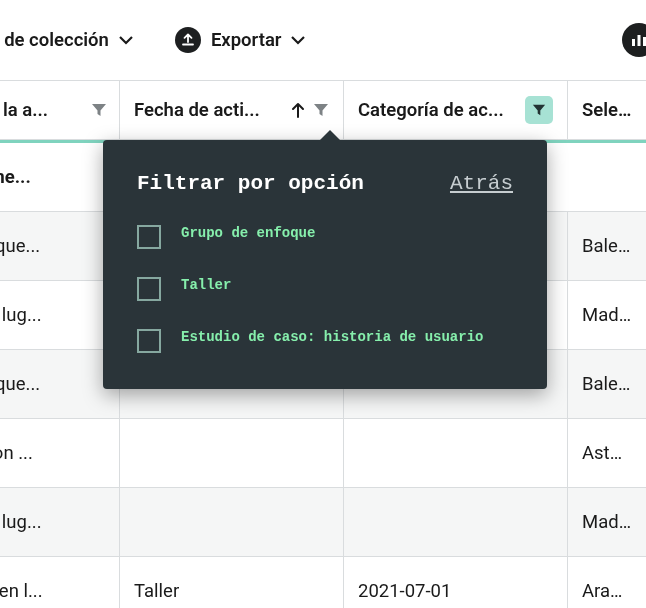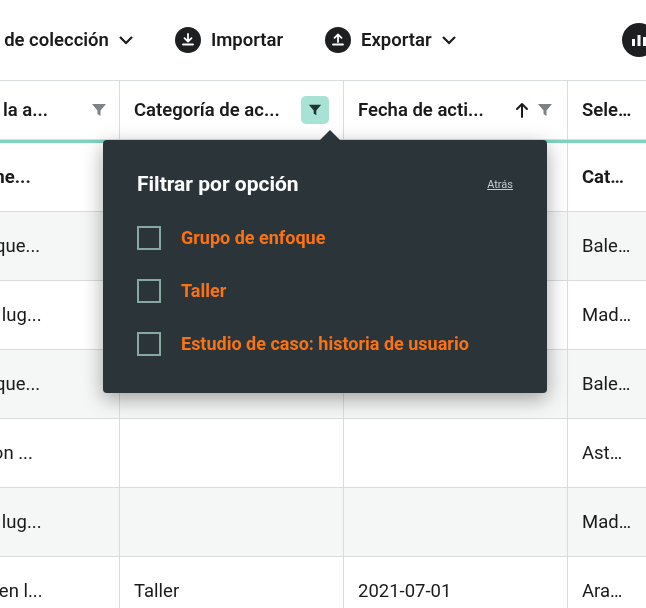--- a/index.html
+++ b/index.html
@@ -139,78 +139,71 @@
     position:absolute;
     left:103px;
     top:140px;
     width:444px;
     background:var(--dark);
     color:#fff;
     border-radius:4px;
     padding:32px 34px 36px 34px;
     box-sizing:border-box;
     box-shadow:0 6px 20px rgba(0,0,0,.35);
+    font-family:Liberation Mono, monospace;
   }
   .popover::before{
     content:"";
     position:absolute;
     top:-10px; left:216px;
     width:0;height:0;
     border-left:11px solid transparent;
     border-right:11px solid transparent;
     border-bottom:11px solid var(--dark);
   }
   .pop-head{
     display:flex;align-items:center;justify-content:space-between;
     margin-bottom:28px;
   }
   .pop-title{
     font-size:21px;font-weight:700;color:#fff;
   }
   .pop-back{
-    font-size:11px;color:var(--link);
+    font-size:21px;color:var(--link);
     text-decoration:underline;
     cursor:pointer;
   }
   .opt{
     display:flex;align-items:flex-start;gap:20px;
     margin-bottom:26px;
     cursor:pointer;
   }
   .opt:last-child{margin-bottom:0;}
   .chk{
     width:24px;height:24px;flex:0 0 24px;
     border:2px solid #86a8a0;
     box-sizing:border-box;
     margin-top:2px;
   }
   .opt-label{
-    font-size:18px;font-weight:700;color:#f97316;
+    font-size:14px;font-weight:700;color:#86efac;
     line-height:1.5;
   }
 </style>
 </head>
 <body>
 
 <div class="toolbar">
   <div class="item first">
     <span>ace de colección</span>
     <svg class="icon-svg chev-down" width="14" height="10" viewBox="0 0 14 10">
         <path d="M1 2 L7 8 L13 2" fill="none" stroke="currentColor" stroke-width="2.2"></path>
       </svg>
   </div>
 
-  <div class="item">
-    <span class="circ-btn small">
-      <svg width="14" height="14" viewBox="0 0 14 14">
-          <path d="M7 1 V8 M3.5 5.2 L7 8.5 L10.5 5.2 M2 11.5 H12" fill="none" stroke="#fff" stroke-width="1.8" stroke-linecap="round" stroke-linejoin="round"></path>
-        </svg>
-    </span>
-    <span>Importar</span>
-  </div>
 
   <div class="item" style="margin-right:0;text-align:center;">
     <span class="circ-btn small">
       <svg width="14" height="14" viewBox="0 0 14 14">
           <path d="M7 9 V2 M3.5 4.8 L7 1.5 L10.5 4.8 M2 11.5 H12" fill="none" stroke="#fff" stroke-width="1.8" stroke-linecap="round" stroke-linejoin="round"></path>
         </svg>
     </span>
     <span>Exportar</span>
     <svg class="icon-svg chev-down" width="14" height="10" viewBox="0 0 14 10">
         <path d="M1 2 L7 8 L13 2" fill="none" stroke="currentColor" stroke-width="2.2"></path>
@@ -230,60 +223,57 @@
 
 <div class="thead">
   <div class="th c0">
     <span class="label">de la a...</span>
     <span class="ctrls">
       <svg class="filter-icon" width="16" height="16" viewBox="0 0 16 16">
           <path d="M1 2 H15 L9.5 8.5 V14 L6.5 12 V8.5 Z" fill="currentColor"></path>
         </svg>
     </span>
   </div>
-  <div class="th c1">
-    <span class="label">Categoría de ac...</span>
-    <span class="ctrls">
-      <span class="filter-icon active">
-        <svg width="14" height="14" viewBox="0 0 16 16">
-            <path d="M1 2 H15 L9.5 8.5 V14 L6.5 12 V8.5 Z" fill="currentColor"></path>
-          </svg>
-      </span>
-    </span>
-  </div>
   <div class="th c2">
     <span class="label">Fecha de acti...</span>
     <span class="ctrls">
       <svg class="sort-icon" width="14" height="16" viewBox="0 0 14 16">
           <path d="M7 15 V2 M2 7 L7 2 L12 7" fill="none" stroke="currentColor" stroke-width="2" stroke-linecap="round" stroke-linejoin="round"></path>
         </svg>
       <svg class="filter-icon" width="16" height="16" viewBox="0 0 16 16">
           <path d="M1 2 H15 L9.5 8.5 V14 L6.5 12 V8.5 Z" fill="currentColor"></path>
         </svg>
     </span>
   </div>
+  <div class="th c1">
+    <span class="label">Categoría de ac...</span>
+    <span class="ctrls">
+      <span class="filter-icon active">
+        <svg width="14" height="14" viewBox="0 0 16 16">
+            <path d="M1 2 H15 L9.5 8.5 V14 L6.5 12 V8.5 Z" fill="currentColor"></path>
+          </svg>
+      </span>
+    </span>
+  </div>
   <div class="th c3">
     <span class="label">Selecc</span>
   </div>
 </div>
 
 <div class="tbody">
 
   <div class="tr first-data">
     <div class="td c0">
         <span class="txt bold">ndame...</span>
       </div>
     <div class="td c1">
         <span class="txt"></span>
       </div>
     <div class="td c2">
         <span class="txt"></span>
-      </div>
-    <div class="td c3">
-        <span class="txt bold">Catalu</span>
       </div>
   </div>
 
   <div class="tr alt">
     <div class="td c0">
         <span class="txt">enfoque...</span>
       </div>
     <div class="td c1"></div>
       <div class="td c2"></div>
     <div class="td c3">

